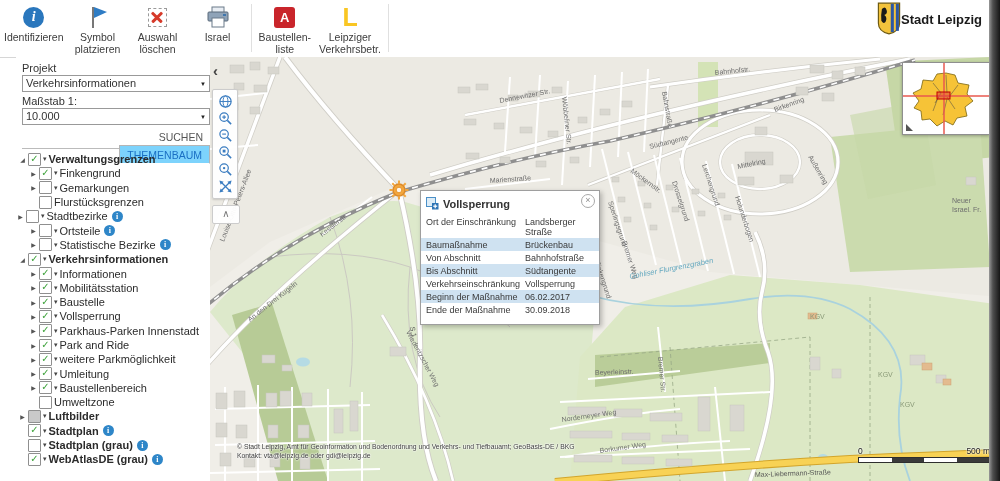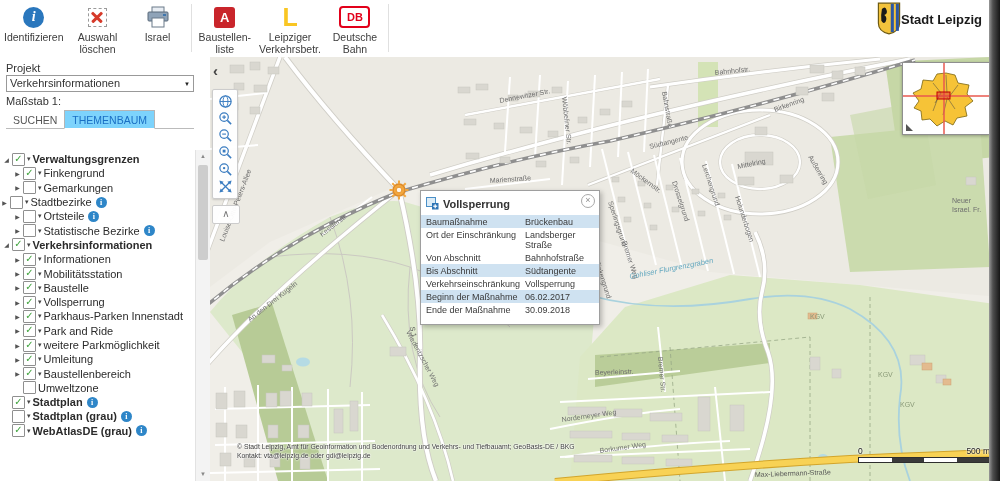--- a/index.html
+++ b/index.html
@@ -18,26 +18,26 @@
   .xbox .xa,.xbox .xb{position:absolute;left:1px;top:7px;width:14px;height:2.6px;background:#d63a2a;border-radius:1px;}
   .xbox .xa{transform:rotate(45deg);} .xbox .xb{transform:rotate(-45deg);}
   .info-circ{width:21px;height:21px;border-radius:50%;background:#2a77bd;color:#fff;font-weight:bold;font-style:italic;font-size:14px;display:flex;align-items:center;justify-content:center;font-family:"Liberation Serif",serif;}
   .pdf-box{width:21px;height:21px;border-radius:3px;background:#c9252b;color:#fff;font-weight:bold;font-size:13px;display:flex;align-items:center;justify-content:center;}
   .lvb-l{font-size:25px;font-weight:900;color:#f9c623;line-height:24px;}
   .db-box{width:27px;height:18px;border:2.5px solid #e2001a;border-radius:4px;color:#e2001a;font-weight:900;font-size:11px;display:flex;align-items:center;justify-content:center;background:#fff;}
   #brand{position:absolute;right:18px;top:2px;display:flex;flex-direction:row;align-items:center;}
   .brand-name{font-size:13px;font-weight:bold;color:#1a1a1a;margin-top:2px;}
 
   
-  #sidebar{position:absolute;left:0;top:57px;width:210px;bottom:0;background:#fff;border-right:1px solid #cfcfcf;}
+  #sidebar{position:absolute;left:16px;top:57px;width:210px;bottom:0;background:#fff;border-right:1px solid #cfcfcf;}
   .sb-inner{padding:5px 16px 0 6px;}
   .field-label{font-size:11px;color:#333;height:13px;}
   .select{position:relative;height:15px;border:1px solid #999;background:#fff;font-size:11px;line-height:15px;padding:0 14px 0 3px;margin-bottom:3px;cursor:pointer;}
   .sel-caret{position:absolute;right:3px;top:0;font-size:6px;color:#222;line-height:16px;}
-  .tabs{display:flex;align-items:flex-end;height:20px;border-bottom:1px solid #bbb;}
+  .tabs{display:flex;align-items:flex-end;height:20px;border-bottom:1px solid #bbb;flex-direction:column;}
   .tab{font-size:10.5px;color:#555;padding:3px 7px 2px 7px;cursor:pointer;}
   .tab.active{color:#1a6fc4;border:1px solid #b5b5b5;border-bottom:1px solid #fff;background:#7dd3fc;margin-bottom:-1px;}
   #tree{position:absolute;left:0;top:93px;right:14px;bottom:0;overflow:hidden;padding-top:2px;}
   .trow{display:flex;align-items:center;height:14.3px;font-size:11px;white-space:nowrap;cursor:default;}
   .exp{width:9px;font-size:6px;color:#555;text-align:center;flex:none;}
   .cb{width:11px;height:11px;border:1px solid #8f8f8f;border-radius:1px;background:#fff;margin:0 2px 0 1px;font-size:10px;line-height:10px;text-align:center;color:#3fa33c;font-weight:bold;flex:none;}
   .cb.partial{background:#c9c9c9;}
   .caret{font-size:7px;color:#444;margin-right:2px;flex:none;}
   .lbl{color:#2b2b2b;}
   .lbl.b{font-weight:bold;}
@@ -94,20 +94,32 @@
       <div class="ticon">
           <div class="info-circ">i</div>
         </div>
       <div class="tlabel">
           <span>Identifizieren</span>
           <span></span>
         </div>
     </div>
     <div class="tbtn">
       <div class="ticon">
+        <svg width="22" height="24" viewBox="0 0 22 24">
+          <line x1="6" y1="2" x2="6" y2="23" stroke="#4a4a4a" stroke-width="1.5"></line>
+          <polygon points="7,2 20,7 7,13" fill="#2e7cc4"></polygon>
+        </svg>
+      </div>
+      <div class="tlabel">
+          <span>Symbol</span>
+          <span>platzieren</span>
+        </div>
+    </div>
+    <div class="tbtn">
+      <div class="ticon">
           <div class="xbox">
             <div class="xa"></div>
             <div class="xb"></div>
           </div>
         </div>
       <div class="tlabel">
           <span>Auswahl</span>
           <span>löschen</span>
         </div>
     </div>
@@ -135,29 +147,20 @@
           <span>liste</span>
         </div>
     </div>
     <div class="tbtn">
       <div class="ticon">
           <div class="lvb-l">L</div>
         </div>
       <div class="tlabel">
           <span>Leipziger</span>
           <span>Verkehrsbetr.</span>
-        </div>
-    </div>
-    <div class="tbtn">
-      <div class="ticon">
-          <div class="db-box">DB</div>
-        </div>
-      <div class="tlabel">
-          <span>Deutsche</span>
-          <span>Bahn</span>
         </div>
     </div>
     <div class="tsep"></div>
     <div id="brand">
       <svg width="24" height="33" viewBox="0 0 20 28">
         <path d="M1,1 H19 V18 Q19,25 10,27 Q1,25 1,18 Z" fill="#f3c33c" stroke="#6e5a10" stroke-width="1"></path>
         <rect x="11.5" y="1.5" width="2.6" height="24" fill="#2b57a5"></rect>
         <rect x="15.8" y="1.5" width="2.6" height="23" fill="#2b57a5"></rect>
         <path d="M4,6 Q7,3 8,7 Q9,10 6,11 Q9,13 7,17 Q5,19 3.5,16 Q3,11 4,6 Z" fill="#1a1a1a"></path>
       </svg>
@@ -166,20 +169,24 @@
   </div>
 
   <div id="sidebar">
     <div class="sb-inner">
       <div class="field-label">Projekt</div>
       <div class="select">
         <span>Verkehrsinformationen</span>
         <span class="sel-caret">▼</span>
       </div>
       <div class="field-label">Maßstab 1:</div>
+      <div class="select">
+        <span>10.000</span>
+        <span class="sel-caret">▼</span>
+      </div>
       <div class="tabs">
         <div class="tab">SUCHEN</div>
         <div class="tab active">THEMENBAUM</div>
       </div>
     </div>
     <div id="tree">
         <div class="trow" style="padding-left: 2px;">
           <span class="exp">◢</span>
           <span class="cb">✓</span>
           <span class="caret">▾</span>
@@ -190,20 +197,25 @@
           <span class="cb">✓</span>
           <span class="caret">▾</span>
           <span class="lbl">Finkengrund</span>
         </div>
         <div class="trow" style="padding-left: 13px;">
           <span class="exp">▶</span>
           <span class="cb"></span>
           <span class="caret">▾</span>
           <span class="lbl">Gemarkungen</span>
         </div>
+        <div class="trow" style="padding-left: 13px;">
+          <span class="exp"></span>
+          <span class="cb"></span>
+          <span class="lbl">Flurstücksgrenzen</span>
+        </div>
         <div class="trow" style="">
           <span class="exp">▶</span>
           <span class="cb"></span>
           <span class="caret">▾</span>
           <span class="lbl">Stadtbezirke</span>
           <span class="info">i</span>
         </div>
         <div class="trow" style="padding-left: 13px;">
           <span class="exp">▶</span>
           <span class="cb"></span>
@@ -275,20 +287,26 @@
         <div class="trow" style="padding-left: 13px;">
           <span class="exp">▶</span>
           <span class="cb">✓</span>
           <span class="caret">▾</span>
           <span class="lbl">Baustellenbereich</span>
         </div>
         <div class="trow" style="padding-left: 13px;">
           <span class="exp"></span>
           <span class="cb"></span>
           <span class="lbl">Umweltzone</span>
+        </div>
+        <div class="trow" style="padding-left: 2px;">
+          <span class="exp">▶</span>
+          <span class="cb partial"></span>
+          <span class="caret">▾</span>
+          <span class="lbl b">Luftbilder</span>
         </div>
         <div class="trow" style="padding-left: 2px;">
           <span class="exp"></span>
           <span class="cb">✓</span>
           <span class="caret">▾</span>
           <span class="lbl b">Stadtplan</span>
           <span class="info">i</span>
         </div>
         <div class="trow" style="padding-left: 2px;">
           <span class="exp"></span>
@@ -564,27 +582,27 @@
         <svg width="13" height="13" viewBox="0 0 13 13">
           <rect x="0.5" y="0.5" width="9" height="9" fill="#dcecf7" stroke="#4a8fc7"></rect>
           <rect x="6" y="6" width="6.5" height="6.5" fill="#2e75b6"></rect>
           <line x1="9.2" y1="7.2" x2="9.2" y2="11.2" stroke="#fff" stroke-width="1.2"></line>
           <line x1="7.2" y1="9.2" x2="11.2" y2="9.2" stroke="#fff" stroke-width="1.2"></line>
         </svg>
         <span class="ptitle">Vollsperrung</span>
         <span class="pclose">×</span>
       </div>
       <div id="popup-rows">
+          <div class="prow">
+            <span class="pl">Ort der Einschränkung</span>
+            <span class="pv">Landsberger Straße</span>
+          </div>
           <div class="prow alt">
             <span class="pl">Baumaßnahme</span>
             <span class="pv">Brückenbau</span>
-          </div>
-          <div class="prow">
-            <span class="pl">Ort der Einschränkung</span>
-            <span class="pv">Landsberger Straße</span>
           </div>
           <div class="prow">
             <span class="pl">Von Abschnitt</span>
             <span class="pv">Bahnhofstraße</span>
           </div>
           <div class="prow alt">
             <span class="pl">Bis Abschnitt</span>
             <span class="pv">Südtangente</span>
           </div>
           <div class="prow">

